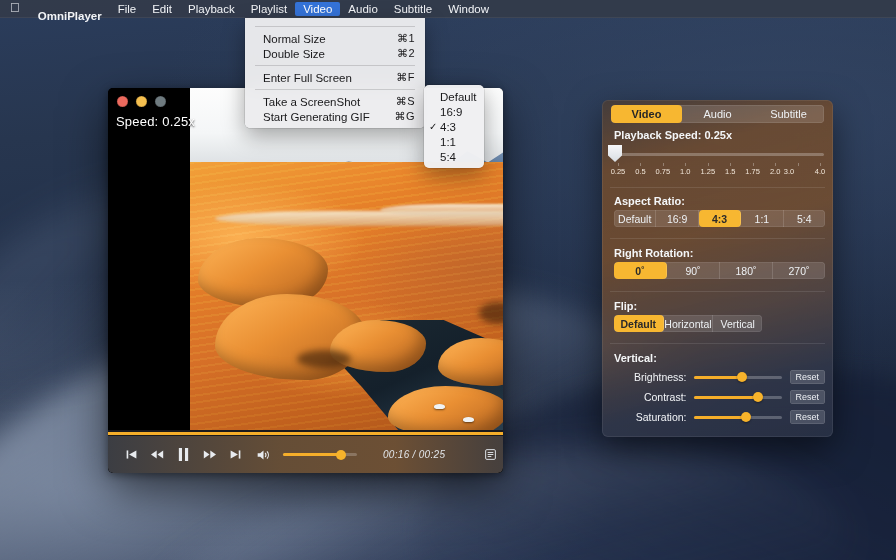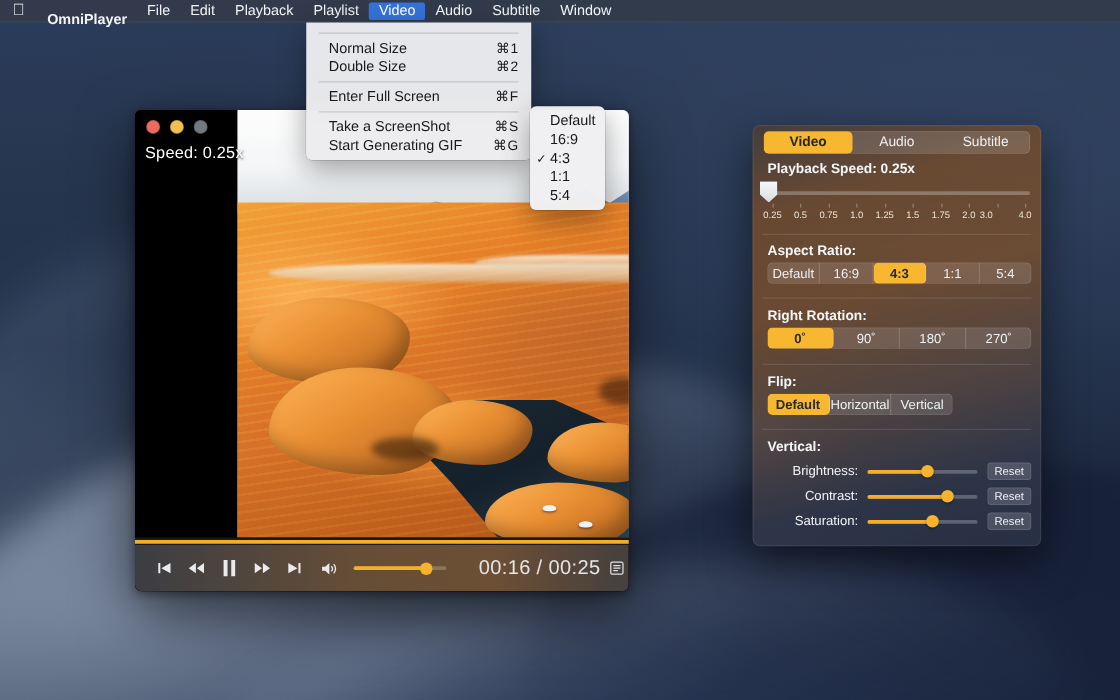--- a/index.html
+++ b/index.html
@@ -186,22 +186,23 @@
   }
   .ctrl-btn svg { display:block; }
   #vol-wrap { display:flex; align-items:center; gap: 4px; margin-left: 2px; }
   #vol-track {
     position: relative; width: 74px; height: 3px; background: rgba(255,255,255,0.22);
     border-radius: 2px; margin-left: 3px;
   }
   #vol-fill { position:absolute; left:0; top:0; height: 3px; width: 76%; background: #f5ae2a; border-radius:2px; }
   #vol-knob { position:absolute; left: 72%; top: -3.5px; width: 10px; height:10px; border-radius:50%; background:#f7b32b; }
   #time-label {
-    margin-left: 26px; color: #e2e6ea; font-size: 16px; letter-spacing: 0.3px;
+    margin-left: 26px; color: #e2e6ea; font-size: 10px; letter-spacing: 0.3px;
     white-space: nowrap;
+    font-style: italic;
   }
   #ctrl-right { margin-left: auto; display:flex; align-items:center; gap: 17px; padding-right: 4px; }
 
   
   #setting-panel {
     position: absolute; left: 602px; top: 100px; width: 231px; height: 337px;
     border-radius: 6px;
     background: linear-gradient(165deg, rgba(74,60,52,0.80) 0%, rgba(126,78,36,0.72) 18%, rgba(140,84,34,0.66) 40%, rgba(96,74,62,0.74) 62%, rgba(50,56,74,0.84) 82%, rgba(42,50,70,0.88) 100%);
     backdrop-filter: blur(16px);
     box-shadow: 0 12px 34px rgba(0,0,0,0.5), inset 0 0 0 1px rgba(255,255,255,0.07);

